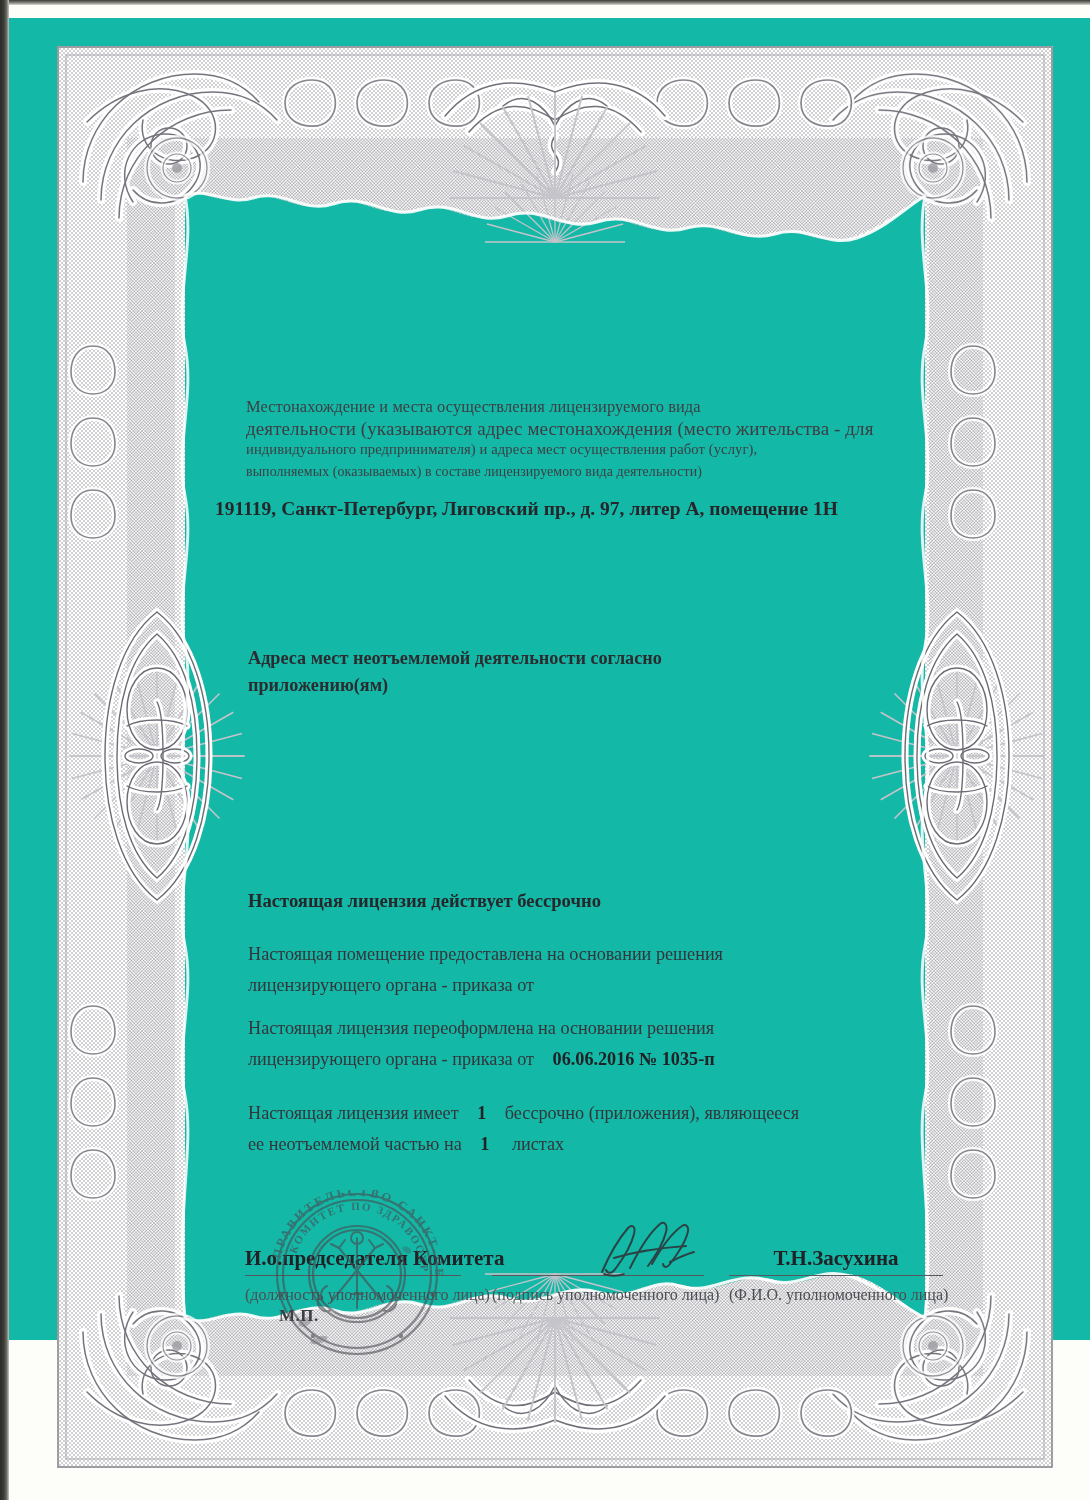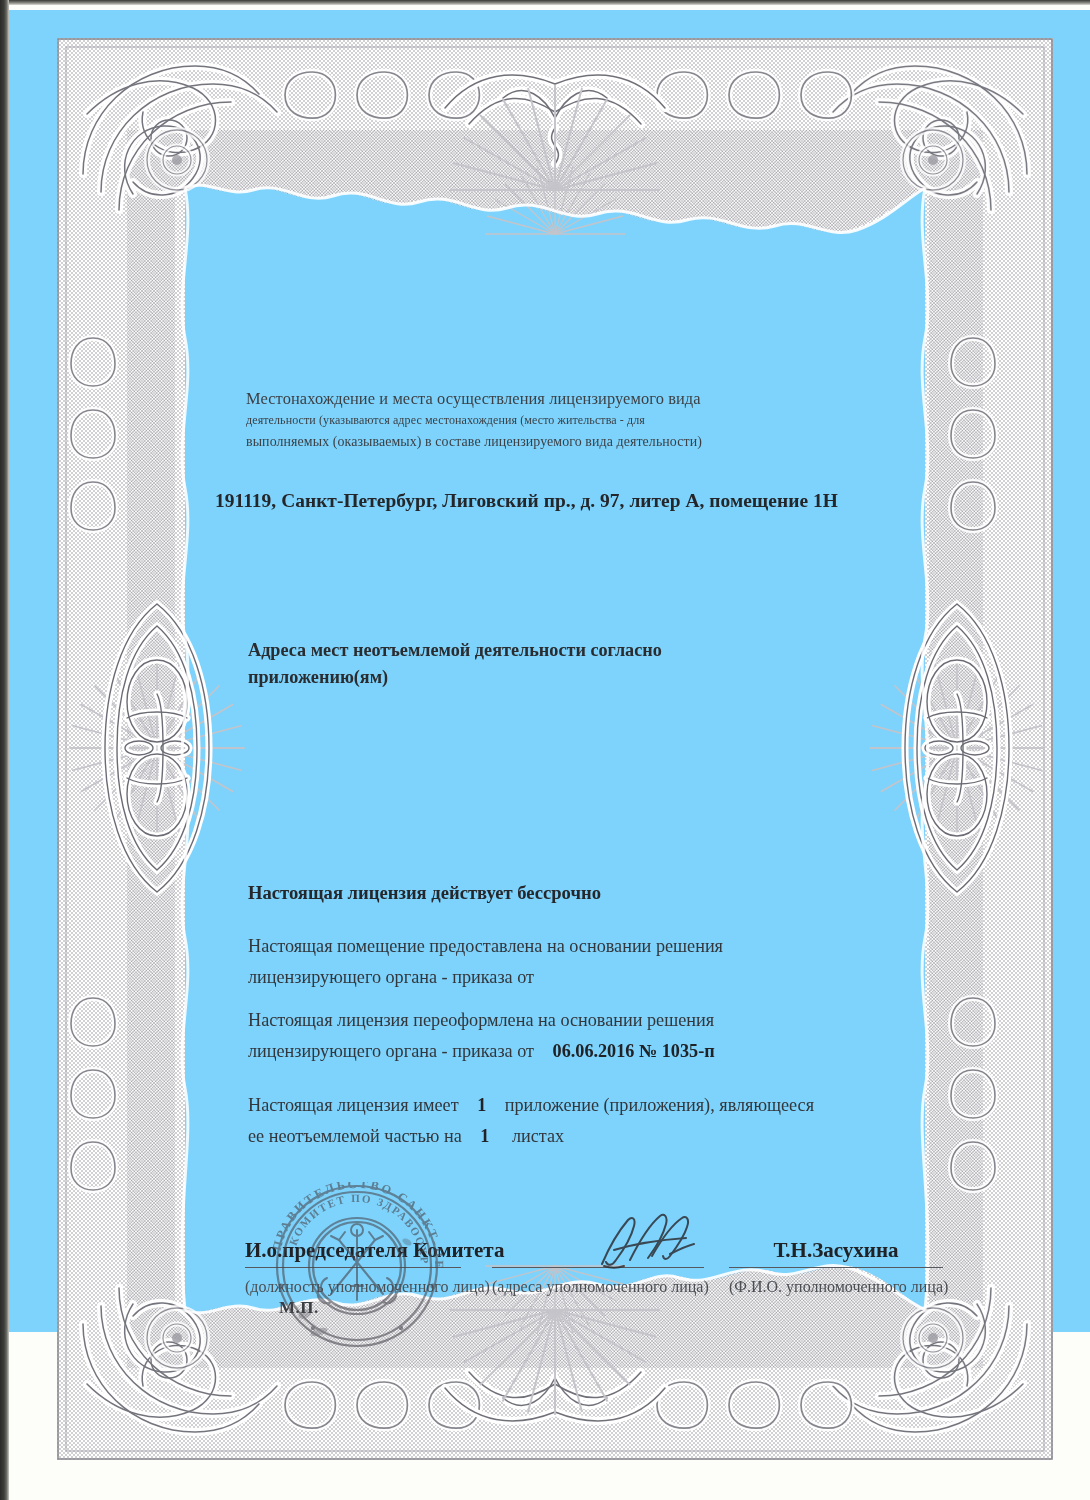--- a/index.html
+++ b/index.html
@@ -19,22 +19,22 @@
     position:absolute;left:0;top:0;width:9px;height:1500px;
     background:linear-gradient(90deg,#2a2a28 0%,#3d3d39 45%,#6e6e68 75%,#c9c9c2 100%);
   }
   #scan-edge-top{
     position:absolute;left:0;top:0;width:1090px;height:5px;
     background:linear-gradient(180deg,#3a3a36 0%,#8e8e88 60%,#dcdcd4 100%);
   }
 
   
   #paper{
-    position:absolute;left:9px;top:10px;width:1081px;height:1322px;
-    background:#7dd3fc;
+    position:absolute;left:9px;top:18px;width:1081px;height:1322px;
+    background:#14b8a6;
   }
 
   
   #border-frame{
     position:absolute;left:48px;top:28px;width:996px;height:1422px;
   }
   #border-frame svg{display:block;width:100%;height:100%;}
 
   
   #content-field{
@@ -46,21 +46,21 @@
 
   .legend{
     font-size:15.2px;
     line-height:21.6px;
     color:#3c3f44;
     text-align:justify;
     text-justify:inter-word;
     letter-spacing:.1px;
   }
   .legend .l1{font-size:16.4px;}
-  .legend .l2{font-size:12px;}
+  .legend .l2{font-size:19px;}
   .legend .l3{font-size:14.6px;}
   .legend .l4{font-size:13.9px;}
   .legend div{white-space:nowrap;}
 
   .addr{
     font-size:19.4px;font-weight:bold;color:#24262a;
     letter-spacing:.05px;white-space:nowrap;
   }
 
   .bold-just{
@@ -459,20 +459,21 @@
                    C858,1100 878,1170 868,1272"></path>
         </g>
       </svg>
     </div>
 
     <div id="content-field">
 
       <div class="blk legend" style="left:62px;top:228px;width:700px;">
         <div class="l1">Местонахождение и места осуществления лицензируемого вида</div>
         <div class="l2">деятельности (указываются адрес местонахождения (место жительства - для</div>
+        <div class="l3">индивидуального предпринимателя) и адреса мест осуществления работ (услуг),</div>
         <div class="l4">выполняемых (оказываемых) в составе лицензируемого вида деятельности)</div>
       </div>
 
       <div class="blk addr" style="left:31px;top:330px;">191119, Санкт-Петербург, Лиговский пр., д. 97, литер А, помещение 1Н</div>
 
       <div class="blk bold-just" style="left:64px;top:477px;width:650px;">
         <div>Адреса мест неотъемлемой деятельности согласно</div>
         <div>приложению(ям)</div>
       </div>
 
@@ -491,41 +492,41 @@
         <div>
           <span>лицензирующего органа -   приказа от</span>
           <b class="sp-w" style="margin-left:14px;">06.06.2016 № 1035-п</b>
         </div>
       </div>
 
       <div class="blk para" style="left:64px;top:930px;">
         <div>
           <span>Настоящая лицензия имеет</span>
           <b class="sp-w" style="margin:0 14px;">1</b>
-          <span>приложение (приложения), являющееся</span>
+          <span>бессрочно (приложения), являющееся</span>
         </div>
         <div>
           <span>ее неотъемлемой частью на</span>
           <b class="sp-w" style="margin:0 18px 0 14px;">1</b>
           <span>листах</span>
         </div>
       </div>
 
       <div id="sig">
 
         <div class="sig-col" style="left:61px;top:0;width:216px;">
           <div class="sig-name">И.о.председателя Комитета</div>
           <div class="sig-rule"></div>
           <div class="sig-cap">(должность уполномоченного лица)</div>
         </div>
 
         <div class="sig-col" style="left:308px;top:0;width:212px;">
           <div class="sig-name" style="visibility:hidden;">&nbsp;</div>
           <div class="sig-rule"></div>
-          <div class="sig-cap">(адреса уполномоченного лица)</div>
+          <div class="sig-cap">(подпись уполномоченного лица)</div>
         </div>
 
         <div class="sig-col" style="left:545px;top:0;width:214px;">
           <div class="sig-name" style="text-align:center;">Т.Н.Засухина</div>
           <div class="sig-rule"></div>
           <div class="sig-cap">(Ф.И.О. уполномоченного лица)</div>
         </div>
 
       </div>
 

